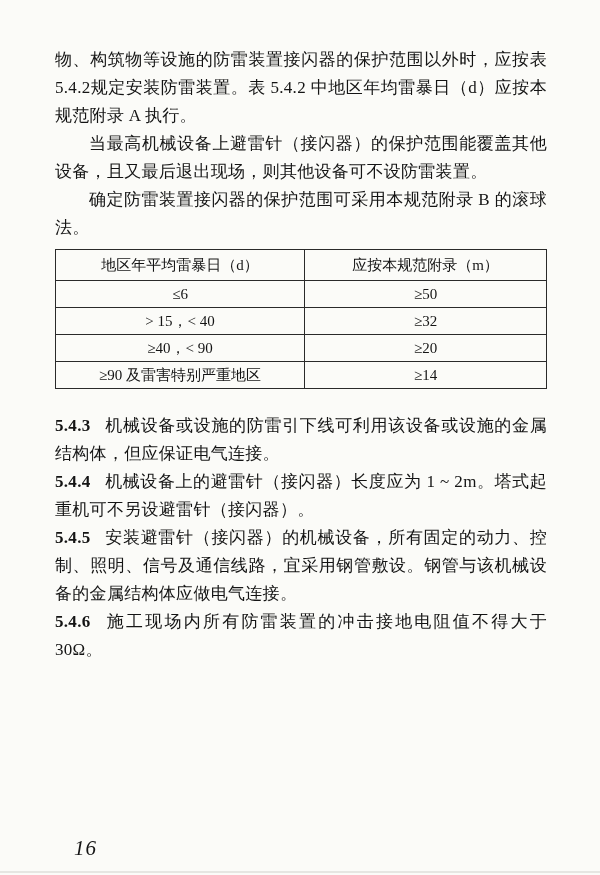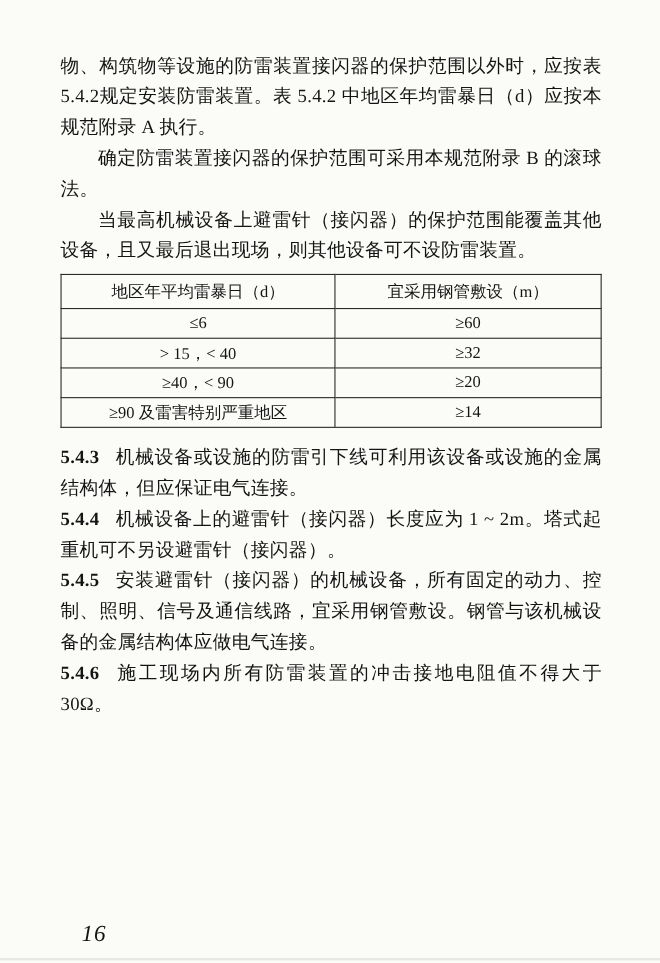--- a/index.html
+++ b/index.html
@@ -70,21 +70,21 @@
   table.reg-table th {
     height: 30px;
   }
   table.reg-table td {
     height: 26px;
   }
   table.reg-table .col-left {
     width: 48.9%;
   }
   .sections {
-    margin-top: 13px;
+    margin-top: 23px;
   }
   .section {
     margin: 0;
     font-size: 17px;
     line-height: 28px;
     text-align: justify;
     letter-spacing: 0.3px;
   }
   .sec-num {
     font-weight: bold;
@@ -101,37 +101,37 @@
     font-style: italic;
     letter-spacing: 1px;
   }
 </style>
 </head>
 <body>
 
 <div class="page">
 
   <p class="para">物、构筑物等设施的防雷装置接闪器的保护范围以外时，应按表 5.4.2规定安装防雷装置。表 5.4.2 中地区年均雷暴日（d）应按本规范附录 A 执行。</p>
+  <p class="para indent">当最高机械设备上避雷针（接闪器）的保护范围能覆盖其他设备，且又最后退出现场，则其他设备可不设防雷装置。</p>
   <p class="para indent">确定防雷装置接闪器的保护范围可采用本规范附录 B 的滚球法。</p>
-  <p class="para indent">当最高机械设备上避雷针（接闪器）的保护范围能覆盖其他设备，且又最后退出现场，则其他设备可不设防雷装置。</p>
 
   <div class="table-title">
   </div>
 
   <table class="reg-table">
     <thead>
       <tr>
         <th class="col-left">地区年平均雷暴日（d）</th>
-        <th>宜采用钢管敷设（m）</th>
+        <th>应按本规范附录（m）</th>
       </tr>
     </thead>
     <tbody>
       <tr>
         <td>≤6</td>
-        <td>≥60</td>
+        <td>≥50</td>
       </tr>
       <tr>
         <td>&gt; 15，&lt; 40</td>
         <td>≥32</td>
       </tr>
       <tr>
         <td>≥40，&lt; 90</td>
         <td>≥20</td>
       </tr>
       <tr>

